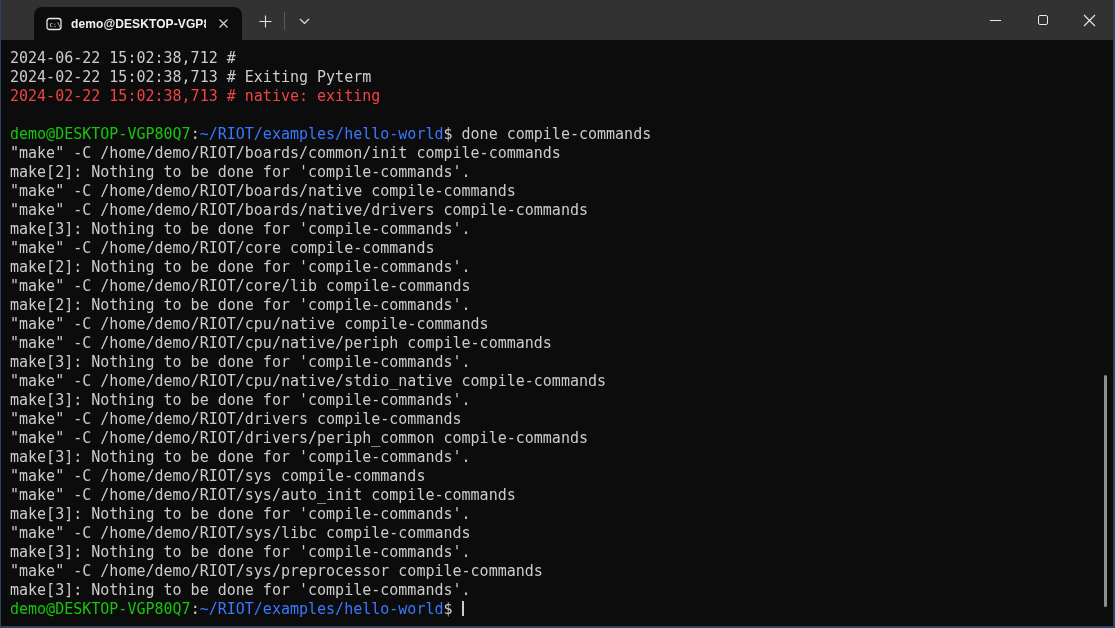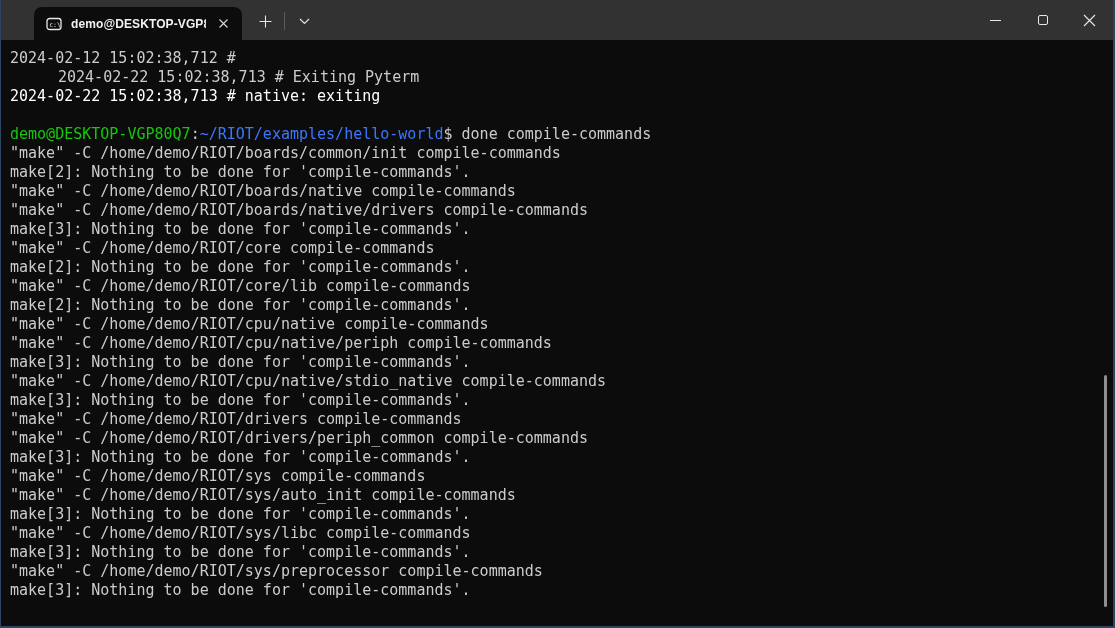--- a/index.html
+++ b/index.html
@@ -154,23 +154,23 @@
       </div>
       <div class="caption-btn">
         <svg width="13" height="13" viewBox="0 0 13 13">
           <path d="M1 1 L12 12 M12 1 L1 12" stroke="#e9e9e9" stroke-width="1.1"></path>
         </svg>
       </div>
     </div>
   </div>
 
   <div class="terminal">
-      <div class="term-line"><span style="color: rgb(204, 204, 204);">2024-02-12 15:02:38,712 #</span></div>
-      <div class="term-line"><span style="color: rgb(204, 204, 204); margin-left: 48px;">2024-02-22 15:02:38,713 # Exiting Pyterm</span></div>
-      <div class="term-line"><span style="color: #ffffff;">2024-02-22 15:02:38,713 # native: exiting</span></div>
+      <div class="term-line"><span style="color: rgb(204, 204, 204);">2024-06-22 15:02:38,712 #</span></div>
+      <div class="term-line"><span style="color: rgb(204, 204, 204);">2024-02-22 15:02:38,713 # Exiting Pyterm</span></div>
+      <div class="term-line"><span style="color: #ef4444;">2024-02-22 15:02:38,713 # native: exiting</span></div>
       <div class="term-line"></div>
       <div class="term-line"><span class="b" style="color: rgb(22, 198, 12);">demo@DESKTOP-VGP80Q7</span><span style="color: rgb(204, 204, 204);">:</span><span class="b" style="color: rgb(59, 120, 255);">~/RIOT/examples/hello-world</span><span style="color: rgb(204, 204, 204);">$ done compile-commands</span></div>
       <div class="term-line"><span style="color: rgb(204, 204, 204);">"make" -C /home/demo/RIOT/boards/common/init compile-commands</span></div>
       <div class="term-line"><span style="color: rgb(204, 204, 204);">make[2]: Nothing to be done for 'compile-commands'.</span></div>
       <div class="term-line"><span style="color: rgb(204, 204, 204);">"make" -C /home/demo/RIOT/boards/native compile-commands</span></div>
       <div class="term-line"><span style="color: rgb(204, 204, 204);">"make" -C /home/demo/RIOT/boards/native/drivers compile-commands</span></div>
       <div class="term-line"><span style="color: rgb(204, 204, 204);">make[3]: Nothing to be done for 'compile-commands'.</span></div>
       <div class="term-line"><span style="color: rgb(204, 204, 204);">"make" -C /home/demo/RIOT/core compile-commands</span></div>
       <div class="term-line"><span style="color: rgb(204, 204, 204);">make[2]: Nothing to be done for 'compile-commands'.</span></div>
       <div class="term-line"><span style="color: rgb(204, 204, 204);">"make" -C /home/demo/RIOT/core/lib compile-commands</span></div>
@@ -183,17 +183,18 @@
       <div class="term-line"><span style="color: rgb(204, 204, 204);">"make" -C /home/demo/RIOT/drivers compile-commands</span></div>
       <div class="term-line"><span style="color: rgb(204, 204, 204);">"make" -C /home/demo/RIOT/drivers/periph_common compile-commands</span></div>
       <div class="term-line"><span style="color: rgb(204, 204, 204);">make[3]: Nothing to be done for 'compile-commands'.</span></div>
       <div class="term-line"><span style="color: rgb(204, 204, 204);">"make" -C /home/demo/RIOT/sys compile-commands</span></div>
       <div class="term-line"><span style="color: rgb(204, 204, 204);">"make" -C /home/demo/RIOT/sys/auto_init compile-commands</span></div>
       <div class="term-line"><span style="color: rgb(204, 204, 204);">make[3]: Nothing to be done for 'compile-commands'.</span></div>
       <div class="term-line"><span style="color: rgb(204, 204, 204);">"make" -C /home/demo/RIOT/sys/libc compile-commands</span></div>
       <div class="term-line"><span style="color: rgb(204, 204, 204);">make[3]: Nothing to be done for 'compile-commands'.</span></div>
       <div class="term-line"><span style="color: rgb(204, 204, 204);">"make" -C /home/demo/RIOT/sys/preprocessor compile-commands</span></div>
       <div class="term-line"><span style="color: rgb(204, 204, 204);">make[3]: Nothing to be done for 'compile-commands'.</span></div>
+      <div class="term-line"><span class="b" style="color: rgb(22, 198, 12);">demo@DESKTOP-VGP80Q7</span><span style="color: rgb(204, 204, 204);">:</span><span class="b" style="color: rgb(59, 120, 255);">~/RIOT/examples/hello-world</span><span style="color: rgb(204, 204, 204);">$ </span><span class="cursor"></span></div>
     </div>
 
   <div class="scrollbar-thumb"></div>
 
 </div>
 
 </body></html>

